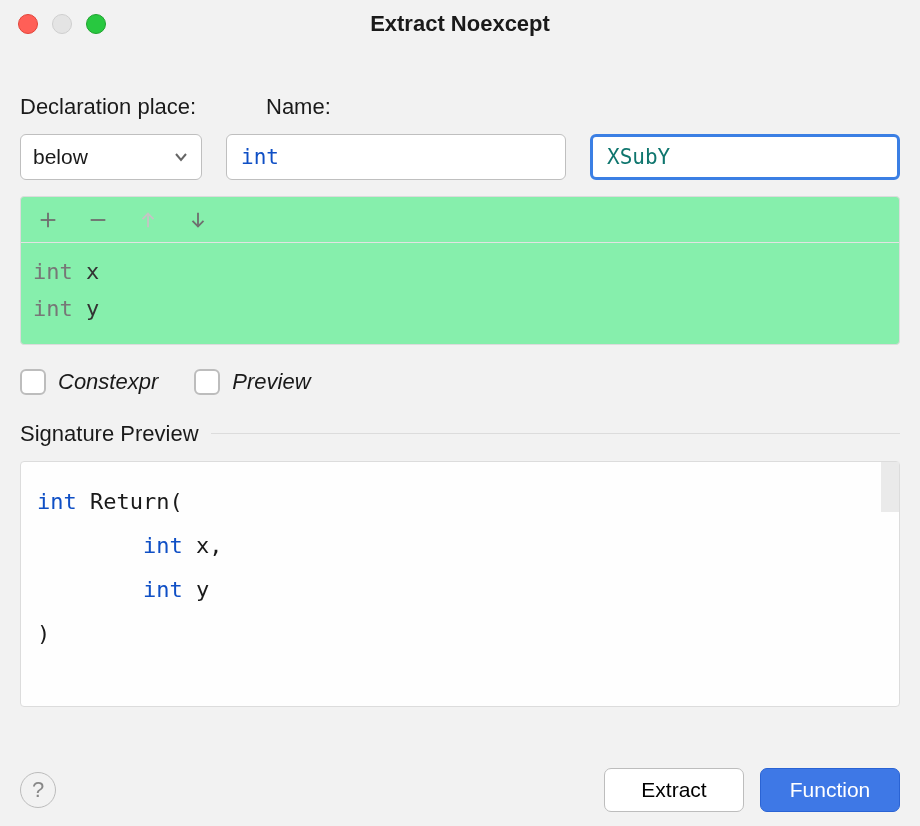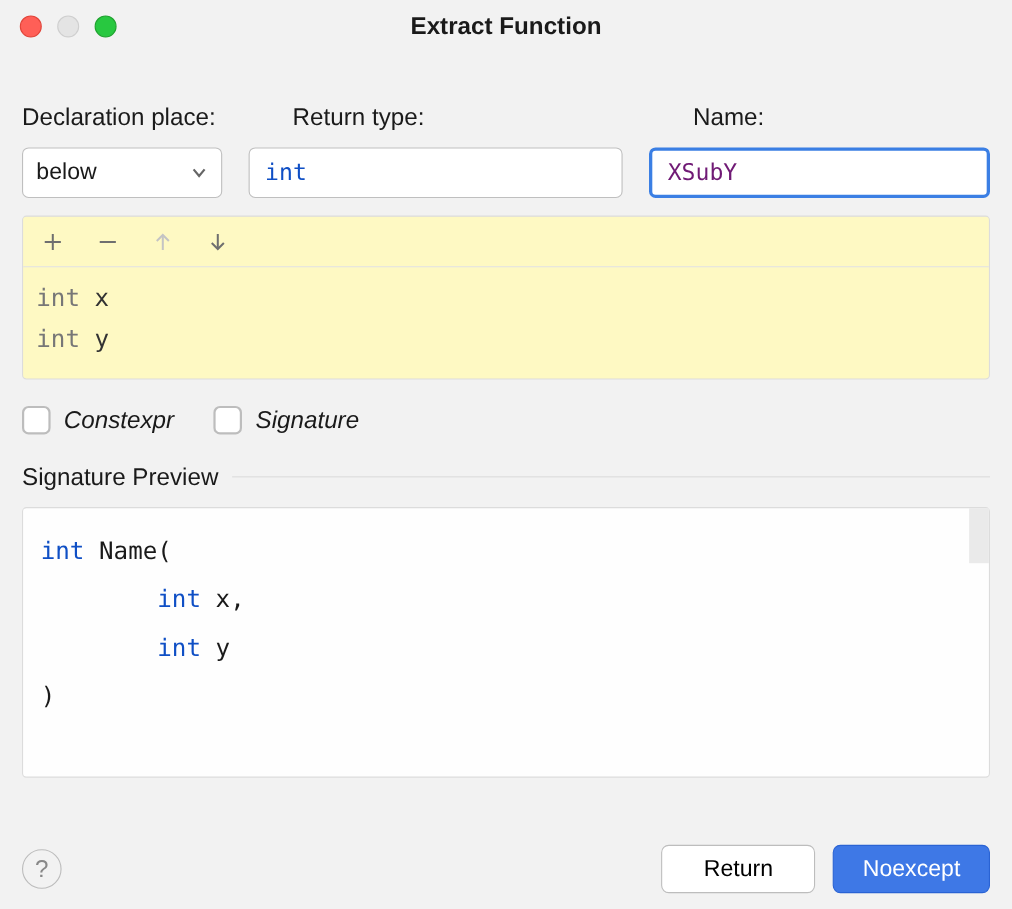--- a/index.html
+++ b/index.html
@@ -95,27 +95,27 @@
   .field-ret {
     width: 340px;
     font-family: "Menlo","Consolas",monospace;
     color: var(--mono-keyword);
   }
   .field-name {
     flex: 1;
     font-family: "Menlo","Consolas",monospace;
     border: 3px solid var(--focus-blue);
     outline: none;
-    color: #701a75;
+    color: #0f766e;
   }
   .panel {
     margin-top: 16px;
     border: 1px solid var(--border-light);
     border-radius: 4px;
-    background: #fef9c3;
+    background: #86efac;
   }
   .toolbar {
     height: 46px;
     display: flex;
     align-items: center;
     gap: 28px;
     padding: 0 16px;
     border-bottom: 1px solid #e3e3e3;
   }
   .tool-icon {
@@ -227,28 +227,27 @@
 </style>
 </head>
 <body>
 
 <div class="titlebar">
   <div class="traffic-lights">
     <div class="tl red"></div>
     <div class="tl gray"></div>
     <div class="tl green"></div>
   </div>
-  <div class="title">Extract Function</div>
+  <div class="title">Extract Noexcept</div>
 </div>
 
 <div class="content">
 
   <div class="row-labels">
     <div class="lbl-decl">Declaration place:</div>
-    <div class="lbl-ret">Return type:</div>
     <div class="lbl-name">Name:</div>
   </div>
 
   <div class="row-fields">
     <div class="select-wrap">
       <span>below</span>
       <svg class="chev" viewBox="0 0 16 16">
           <polyline points="3,5 8,11 13,5"></polyline>
         </svg>
     </div>
@@ -280,36 +279,36 @@
     </div>
   </div>
 
   <div class="check-row">
     <label class="cb">
       <span class="cb-box"></span>
       <span>Constexpr</span>
     </label>
     <label class="cb">
       <span class="cb-box"></span>
-      <span>Signature</span>
+      <span>Preview</span>
     </label>
   </div>
 
   <div class="sig-header">
     <span>Signature Preview</span>
     <div class="rule"></div>
   </div>
 
-  <div class="preview"><span class="kw">int</span><span> Name(</span>
+  <div class="preview"><span class="kw">int</span><span> Return(</span>
         <span class="kw">int</span><span> x,</span>
         <span class="kw">int</span><span> y</span>
 <span>)</span>
     <div class="preview-scroll"></div>
   </div>
 
 </div>
 
 <div class="footer">
   <div class="help">?</div>
   <div class="spacer"></div>
-  <button class="btn btn-cancel">Return</button>
-  <button class="btn btn-primary">Noexcept</button>
+  <button class="btn btn-cancel">Extract</button>
+  <button class="btn btn-primary">Function</button>
 </div>
 
 </body></html>

